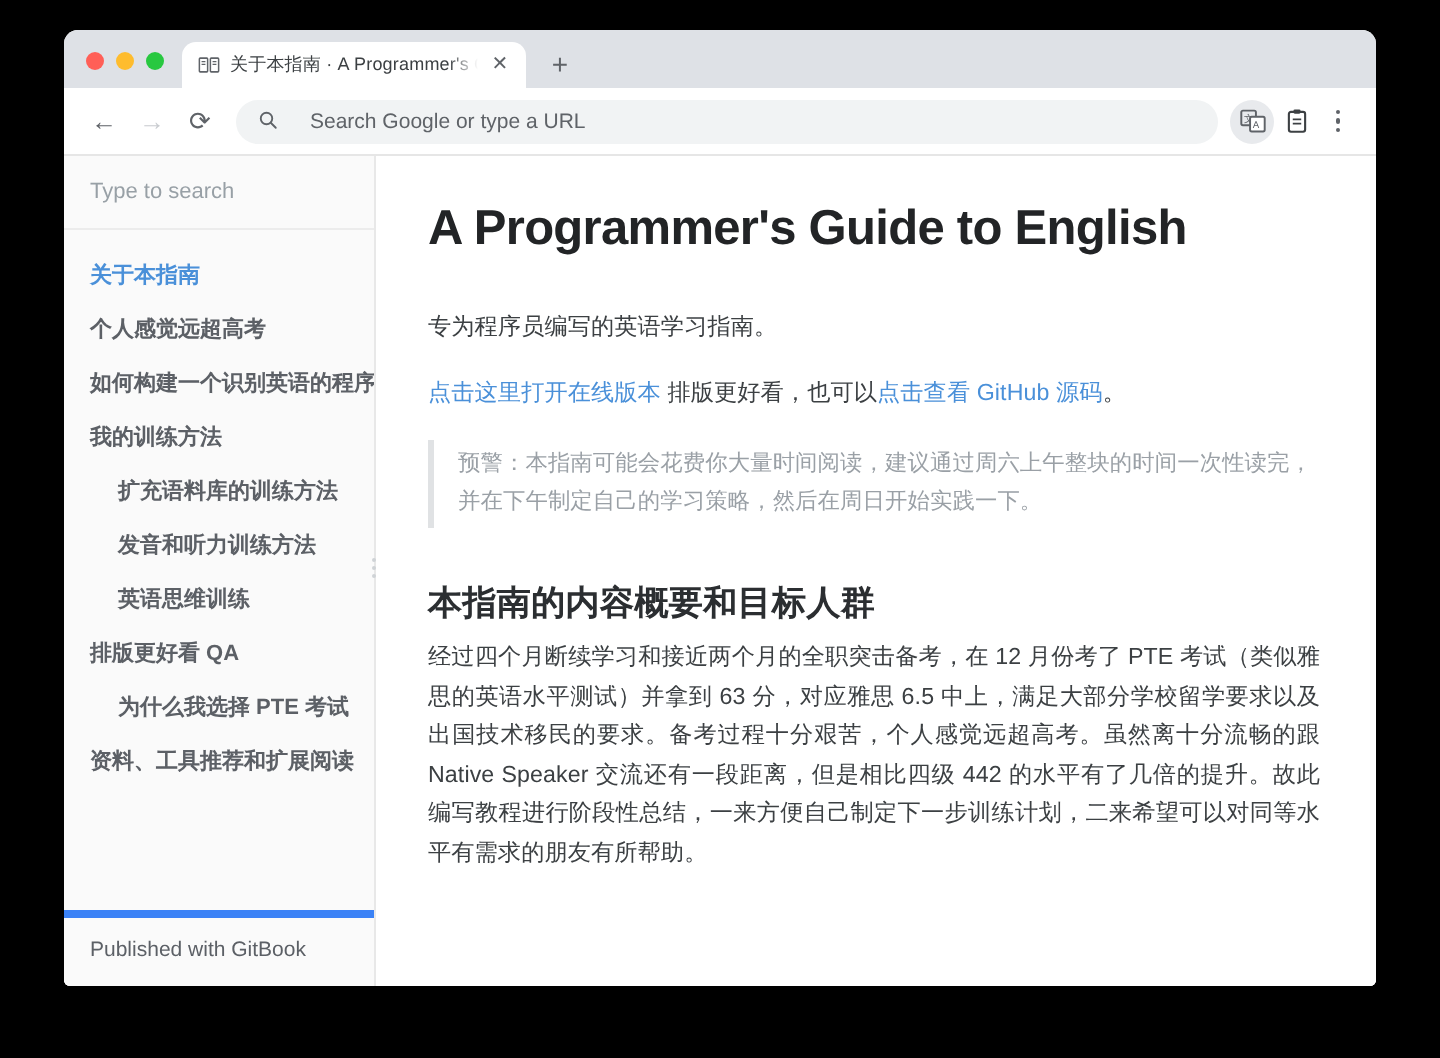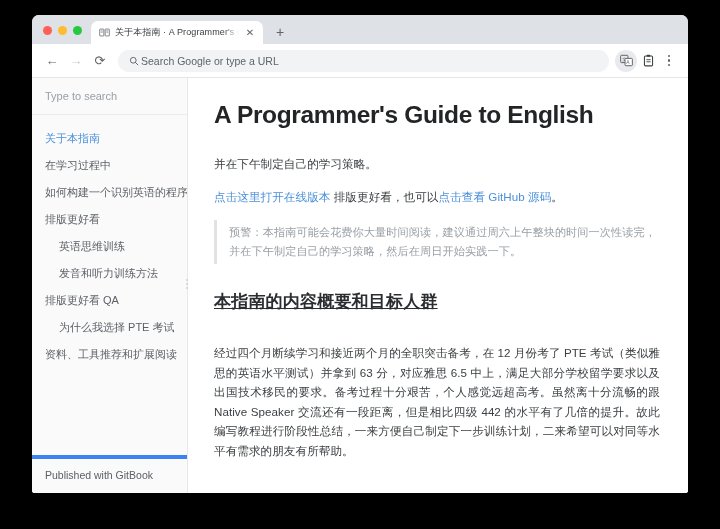--- a/index.html
+++ b/index.html
@@ -125,21 +125,21 @@
     flex: 1 1 auto;
     height: 22px;
     margin-left: 6px;
     margin-right: 6px;
     background: #f1f3f4;
     border-radius: 11px;
     display: flex;
     align-items: center;
     padding: 0 11px;
     box-sizing: border-box;
-    gap: 2px;
+    gap: 16px;
   }
   .omnibox-placeholder {
     font-size: 10.5px;
     color: #5f6368;
     white-space: nowrap;
   }
   .tb-icon {
     width: 22px;
     height: 22px;
     display: flex;
@@ -213,20 +213,21 @@
     flex: 1 1 auto;
     padding-top: 9px;
     overflow: hidden;
   }
   .nav-item {
     font-size: 11px;
     color: #5c6066;
     padding: 6.5px 13px;
     line-height: 14px;
     white-space: nowrap;
+    font-weight: bold;
   }
   .nav-item.active { color: #4a90d9; }
   .nav-item.sub { padding-left: 27px; }
 
   .sidebar-footer {
     border-top: 4px solid #3b82f6;
     padding: 10px 13px 12px 13px;
     font-size: 10.5px;
     color: #5c6066;
     white-space: nowrap;
@@ -266,23 +267,22 @@
     font-weight: bold;
     color: #222426;
     margin: 10px 0 25px 0;
     letter-spacing: -0.35px;
     line-height: 1.2;
   }
   h2.doc-h2 {
     font-size: 17px;
     font-weight: bold;
     color: #2b2e31;
-    margin: 26px 0 30px 0;
+    margin: 26px 0 6px 0;
     letter-spacing: 0.2px;
-    text-decoration: underline;
   }
   p.doc-p {
     font-size: 11.6px;
     line-height: 19.5px;
     color: #3c4043;
     margin: 0 0 14px 0;
     text-align: justify;
     letter-spacing: 0.05px;
   }
   p.lead { margin-bottom: 13px; }
@@ -374,43 +374,44 @@
 
   <div class="page">
 
     <div class="sidebar">
       <div class="search-wrap">
         <input class="search-input" type="text" placeholder="Type to search" style="">
       </div>
 
       <div class="nav">
         <div class="nav-item active">关于本指南</div>
-        <div class="nav-item">在学习过程中</div>
+        <div class="nav-item">个人感觉远超高考</div>
         <div class="nav-item">如何构建一个识别英语的程序</div>
-        <div class="nav-item">排版更好看</div>
+        <div class="nav-item">我的训练方法</div>
+        <div class="nav-item sub">扩充语料库的训练方法</div>
+        <div class="nav-item sub">发音和听力训练方法</div>
         <div class="nav-item sub">英语思维训练</div>
-        <div class="nav-item sub">发音和听力训练方法</div>
         <div class="nav-item">排版更好看 QA</div>
         <div class="nav-item sub">为什么我选择 PTE 考试</div>
         <div class="nav-item">资料、工具推荐和扩展阅读</div>
       </div>
 
       <div class="sidebar-footer">Published with GitBook</div>
 
       <div class="resize-handle">
         <i></i>
           <i></i>
           <i></i>
       </div>
     </div>
 
     <div class="content">
       <h1 class="doc-title">A Programmer's Guide to English</h1>
 
-      <p class="doc-p lead">并在下午制定自己的学习策略。</p>
+      <p class="doc-p lead">专为程序员编写的英语学习指南。</p>
 
       <p class="doc-p"><a class="doc-link" href="#">点击这里打开在线版本</a><span> 排版更好看，也可以</span><a class="doc-link" href="#">点击查看 GitHub 源码</a><span>。</span></p>
 
       <blockquote class="note">
         <p>预警：本指南可能会花费你大量时间阅读，建议通过周六上午整块的时间一次性读完，并在下午制定自己的学习策略，然后在周日开始实践一下。</p>
       </blockquote>
 
       <h2 class="doc-h2">本指南的内容概要和目标人群</h2>
 
       <p class="doc-p">经过四个月断续学习和接近两个月的全职突击备考，在 12 月份考了 PTE 考试（类似雅思的英语水平测试）并拿到 63 分，对应雅思 6.5 中上，满足大部分学校留学要求以及出国技术移民的要求。备考过程十分艰苦，个人感觉远超高考。虽然离十分流畅的跟 Native Speaker 交流还有一段距离，但是相比四级 442 的水平有了几倍的提升。故此编写教程进行阶段性总结，一来方便自己制定下一步训练计划，二来希望可以对同等水平有需求的朋友有所帮助。</p>

